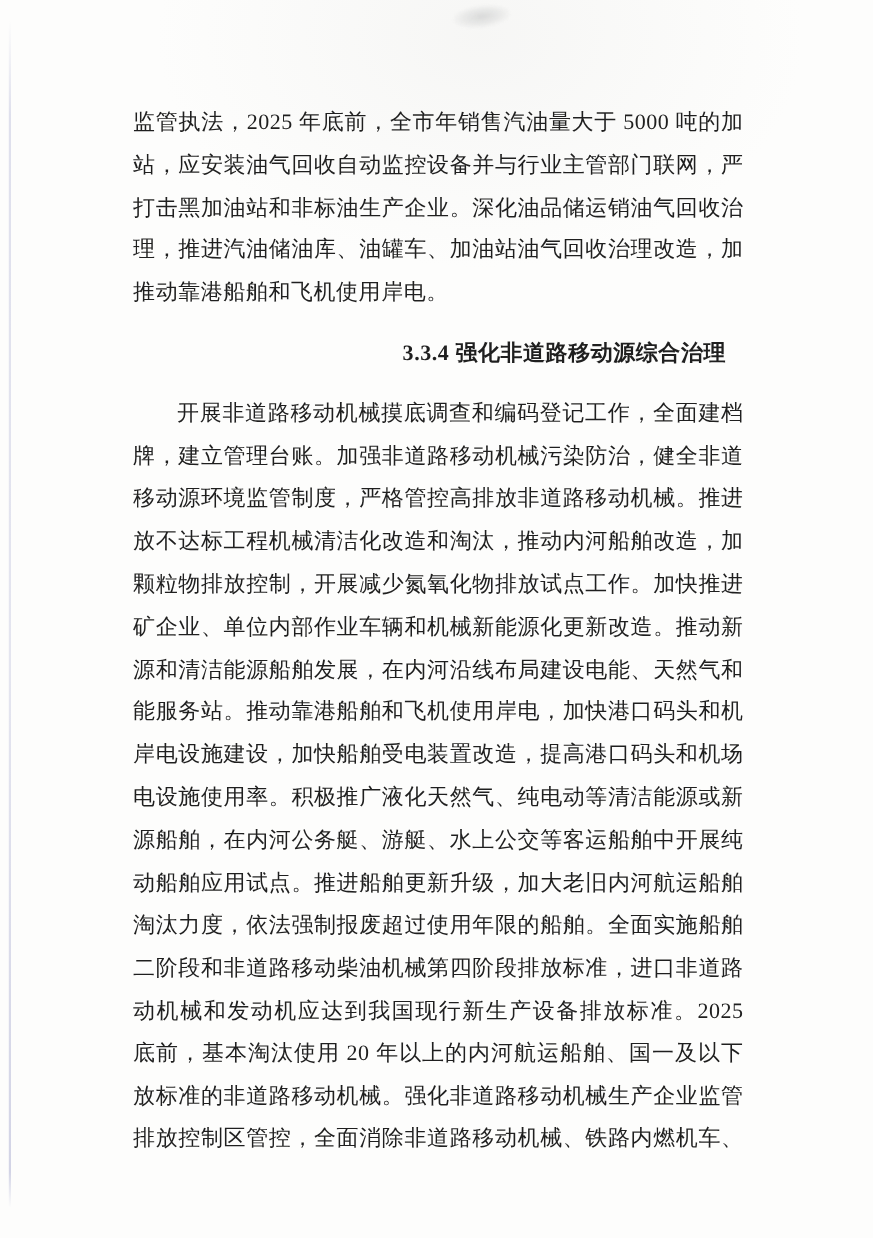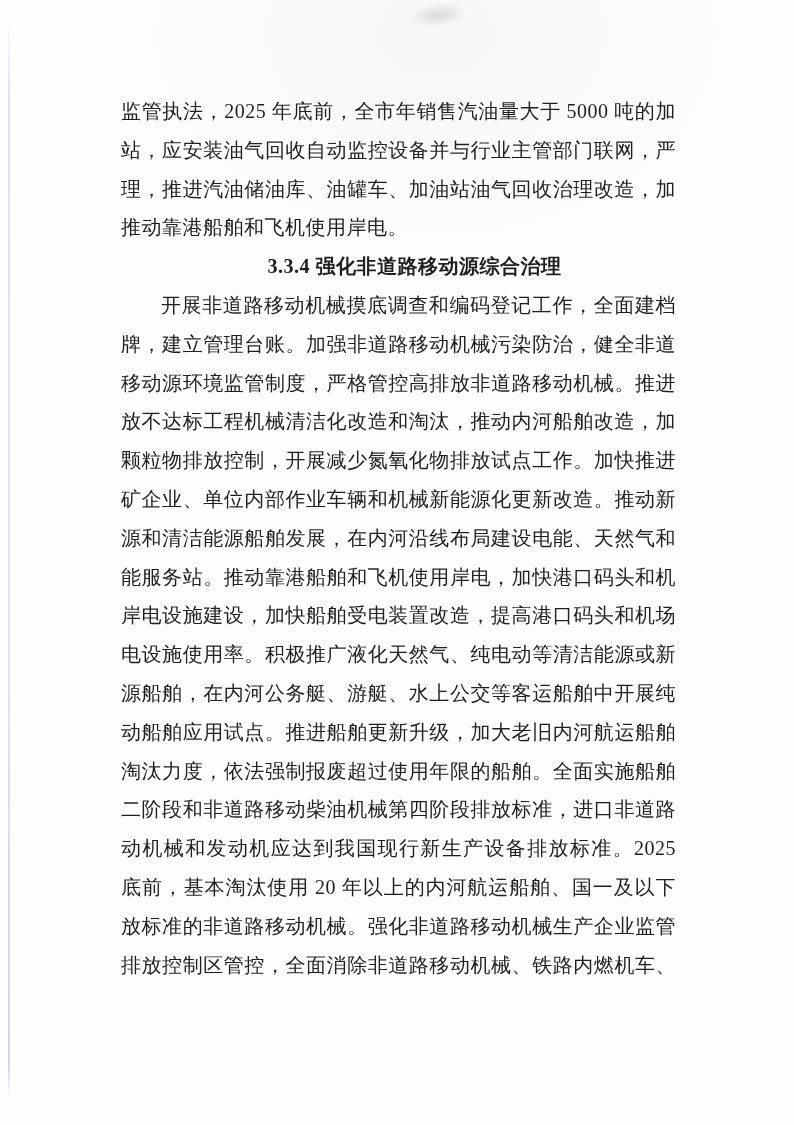--- a/index.html
+++ b/index.html
@@ -64,41 +64,42 @@
   }
   
   .para-continuation .line:last-child {
     text-align-last: left;
   }
   
   .para-body .line:first-child {
     text-indent: 2em;
   }
   .heading {
-    margin: 0;
+    margin: 16px;
     height: 38.8px;
     line-height: 38.8px;
     font-size: 20px;
     font-weight: bold;
     letter-spacing: 0.5px;
     text-indent: 1.6em;
-    text-align: center;
+    text-align: right;
   }
 </style>
 </head>
 <body>
 
 <div class="page">
   <div class="smudge"></div>
   <div class="edge-line"></div>
 
   <div class="text-block">
     <div class="para para-continuation">
         <div class="line">监管执法，2025 年底前，全市年销售汽油量大于 5000 吨的加油</div>
         <div class="line">站，应安装油气回收自动监控设备并与行业主管部门联网，严厉</div>
+        <div class="line">打击黑加油站和非标油生产企业。深化油品储运销油气回收治</div>
         <div class="line">理，推进汽油储油库、油罐车、加油站油气回收治理改造，加强</div>
         <div class="line">推动靠港船舶和飞机使用岸电。</div>
       </div>
 
     <h2 class="heading">3.3.4 强化非道路移动源综合治理</h2>
 
     <div class="para para-body">
         <div class="line">开展非道路移动机械摸底调查和编码登记工作，全面建档挂</div>
         <div class="line">牌，建立管理台账。加强非道路移动机械污染防治，健全非道路</div>
         <div class="line">移动源环境监管制度，严格管控高排放非道路移动机械。推进排</div>

